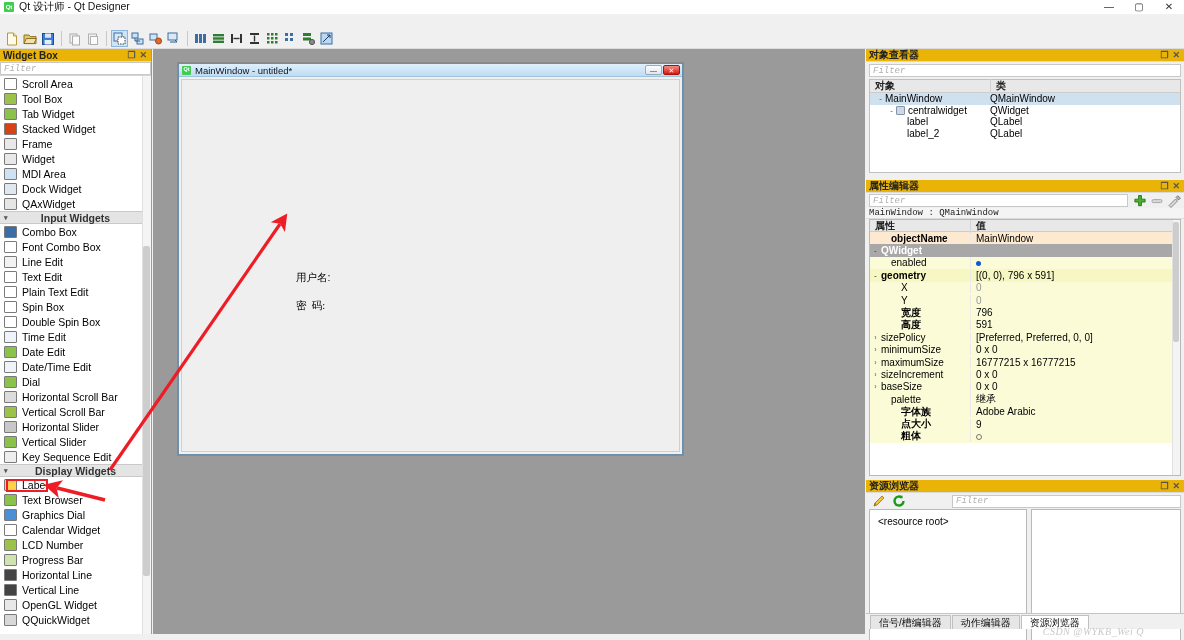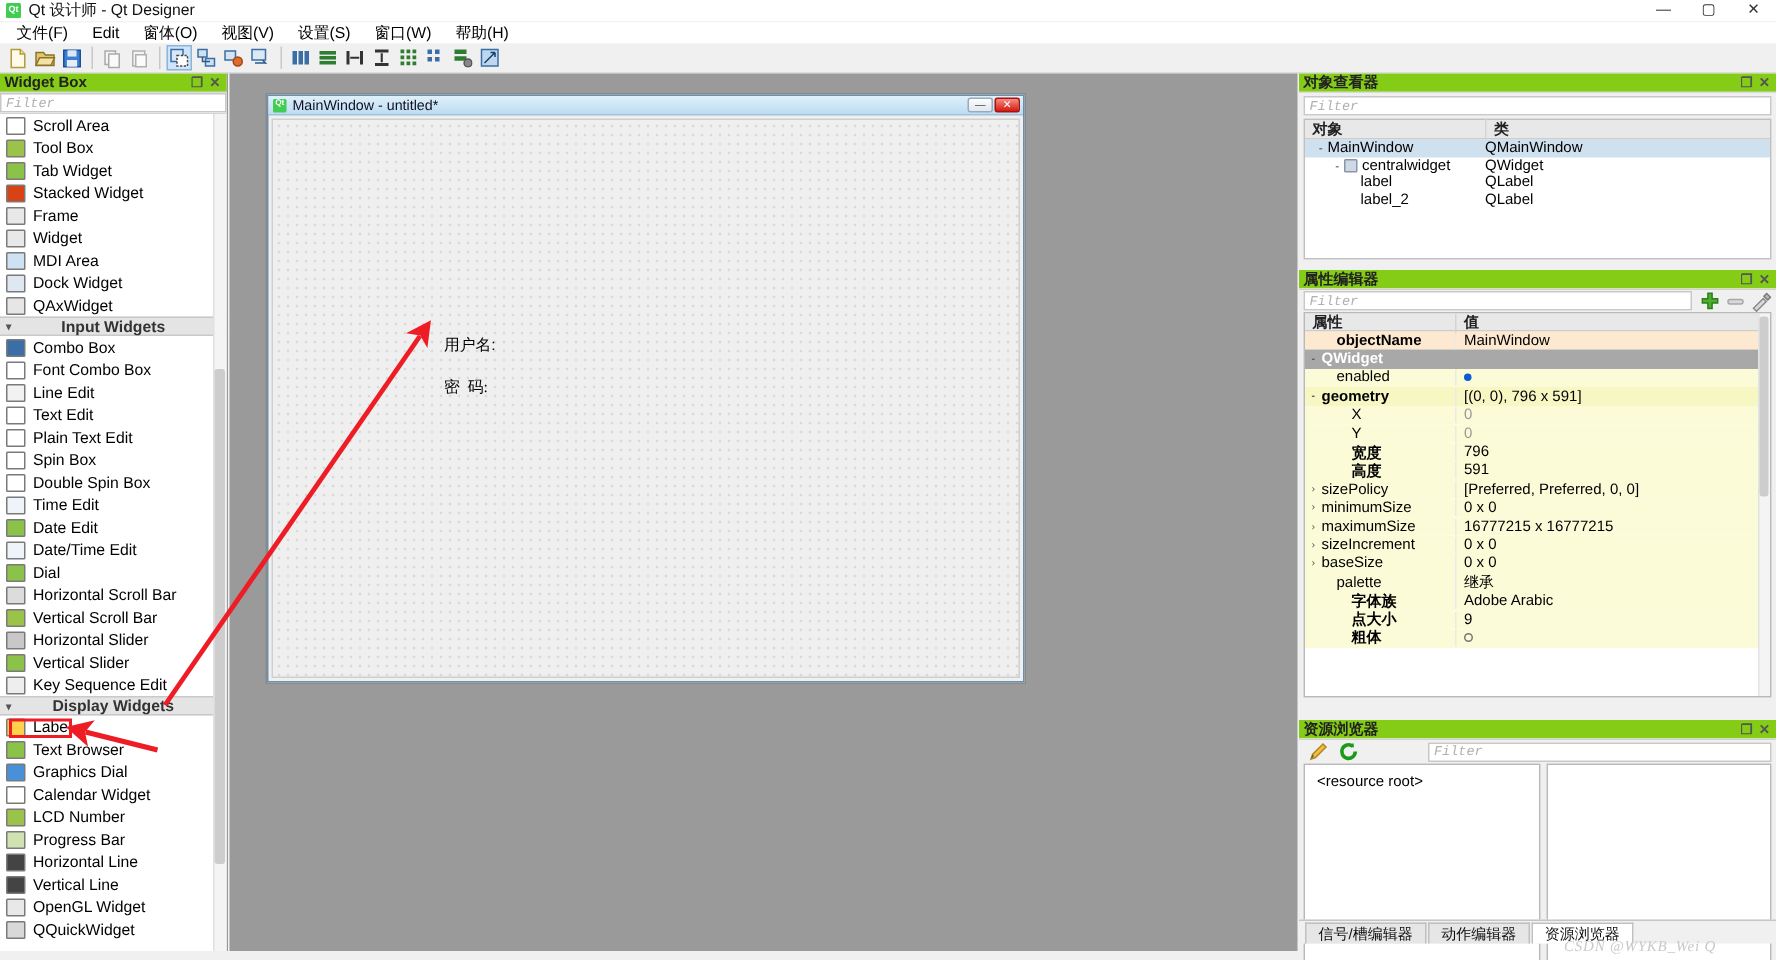--- a/index.html
+++ b/index.html
@@ -47,21 +47,21 @@
   }
   .tool-btn {
     width:17px; height:17px; margin-right:1px; position:relative;
     display:flex; align-items:center; justify-content:center;
   }
   .tool-btn.active { background:#cfe4f7; border:1px solid #8db4dc; }
   .tool-sep { width:1px; height:15px; background:#c8c8c8; margin:0 4px; }
 
   
   .dock-title {
-    height:13px; background:#84cc16; display:flex; align-items:center;
+    height:13px; background:#eab308; display:flex; align-items:center;
     font-size:10px; font-weight:bold; color:#222;
     padding-left:3px; border-bottom:1px solid #dadada;
   }
   .dock-title .dk-actions { margin-left:auto; display:flex; gap:4px; padding-right:4px; }
   .dk-ico { font-size:9px; color:#555; line-height:1; }
 
   .filterbox {
     height:13px; background:#fff; border:1px solid #c8c8c8;
     font-family:"Liberation Mono", monospace; font-size:9px;
     color:#b0b0b0; padding:0 3px; display:flex; align-items:center;font-style:italic;
@@ -140,21 +140,21 @@
   .fw-min { background:linear-gradient(#fdfdfd,#dfe7ee); color:#333; }
   .fw-close { background:linear-gradient(#f58b84,#d41a11); color:#fff; border-color:#a81208; }
   .fw-canvas {
     position:absolute; left:2px; top:15px; right:2px; bottom:2px;
     background-color:#efefef;
     background-image:radial-gradient(circle, #b9b9b9 0.6px, transparent 0.7px);
     background-size:6px 6px; background-position:1px 1px;
     border:1px solid #cfcfcf;
   }
   .fw-label {
-    position:absolute; font-size:10.5px; color:#000; white-space:pre;
+    position:absolute; font-size:10.5px; color:#000; white-space:pre;margin-top:48px;
   }
 
   
   .right { position:absolute; left:866px; top:49px; width:318px; height:591px; background:#f0f0f0; }
 
   .panel { background:#f0f0f0; }
   .obj-tree { background:#fff; border:1px solid #c0c0c0; position:relative; }
   .tree-head {
     height:13px; background:#e8e8e8; border-bottom:1px solid #ccc;
     display:flex; align-items:center; font-size:10px; font-weight:bold; color:#222;
@@ -240,29 +240,20 @@
   <div class="titlebar">
     <div class="tb-logo">Qt</div>
     <div class="tb-title">Qt 设计师 - Qt Designer</div>
     <div class="tb-ctrls">
       <div class="tb-btn">—</div>
       <div class="tb-btn">▢</div>
       <div class="tb-btn close">✕</div>
     </div>
   </div>
 
-  <div class="menubar" id="menubar">
-      <div class="menu-item">文件(F)</div>
-      <div class="menu-item">Edit</div>
-      <div class="menu-item">窗体(O)</div>
-      <div class="menu-item">视图(V)</div>
-      <div class="menu-item">设置(S)</div>
-      <div class="menu-item">窗口(W)</div>
-      <div class="menu-item">帮助(H)</div>
-    </div>
 
   <div class="toolbar">
     <div class="tool-btn">
       <span>
         <svg width="14" height="14" viewBox="0 0 14 14">
             <path d="M2.5 1h6l3 3v9h-9z" fill="#fffbe8" stroke="#b49a3a"></path>
             <path d="M8.5 1v3h3" fill="#f0e0a0" stroke="#b49a3a"></path>
           </svg>
       </span>
     </div>
@@ -678,20 +669,21 @@
               <rect x="2" y="2.6" width="10" height="3" rx="1.4" fill="#d8d8d8" stroke="#a8a8a8"></rect>
             </svg>
         </span>
         <span style="margin-right:3px;">
           <svg width="14" height="14" viewBox="0 0 14 14">
               <path d="M2 11.5l6.5-6.5 2 2L4 13.5z" fill="#d9d9d9" stroke="#8a8a8a"></path>
               <path d="M9 3.5l1.8-1.8 2.5 2.5L11.5 6z" fill="#b9b9b9" stroke="#7a7a7a"></path>
             </svg>
         </span>
       </div>
+      <div class="pe-class">MainWindow : QMainWindow</div>
       <div class="pe-grid" style="margin:0 3px; height:257px;">
         <div class="pe-head">
           <div class="k">属性</div>
           <div class="v">值</div>
         </div>
         <div id="pe-rows">
             <div class="pe-row highlight">
               <div class="k bold">
                 <span class="pe-tw"></span>
                 <span style="width: 10px; flex: 0 0 auto;"></span>

